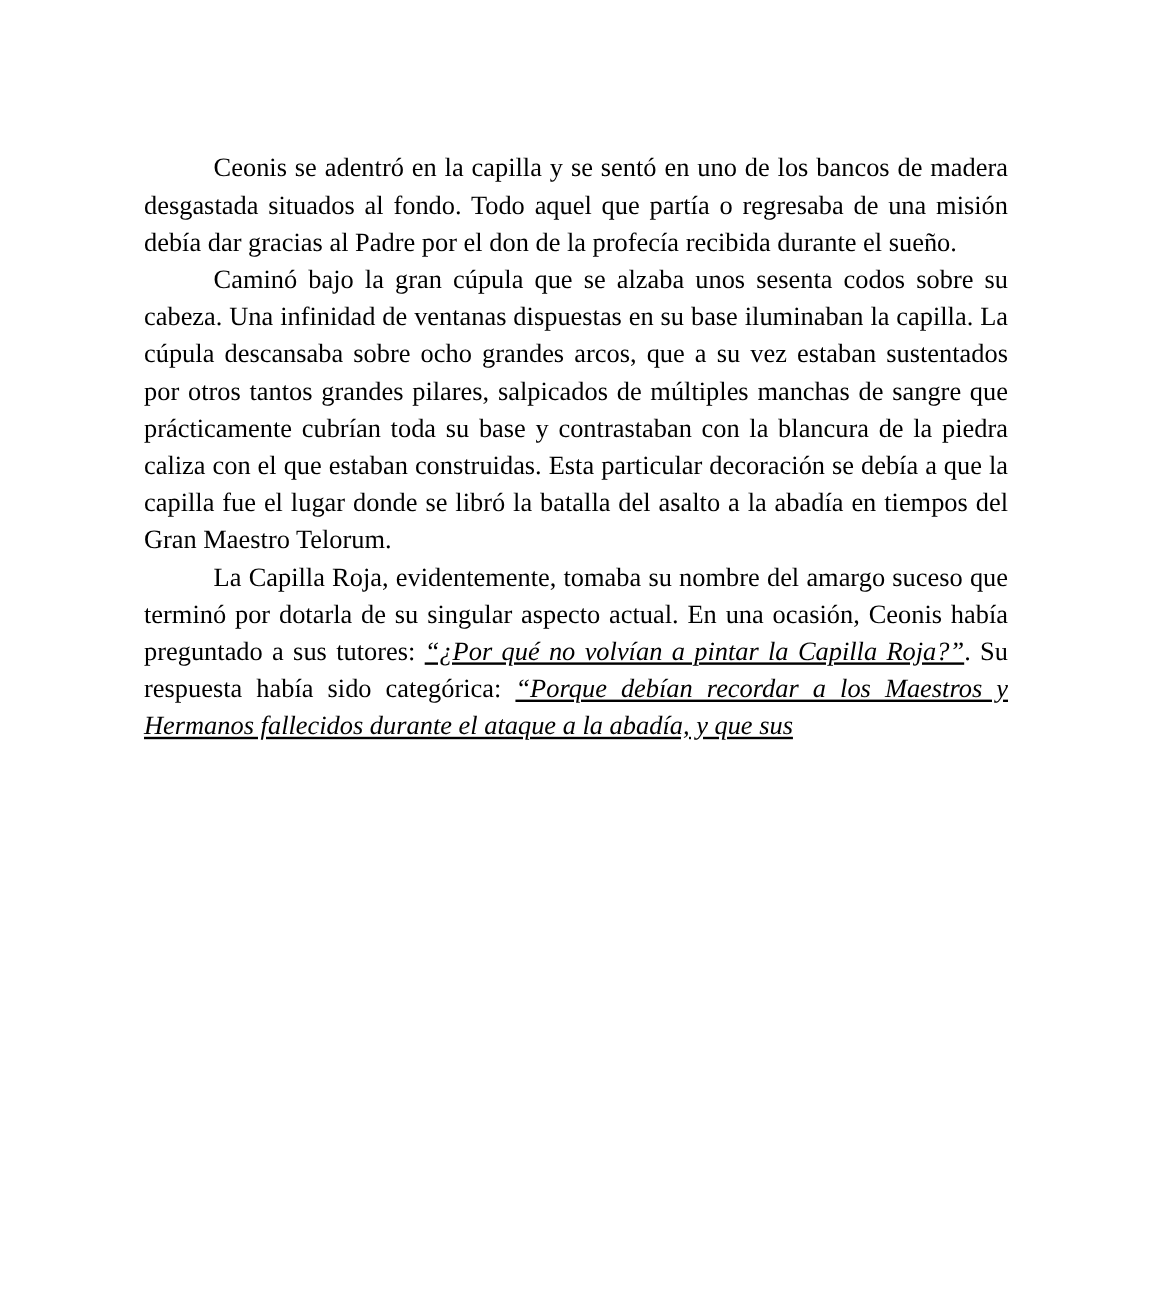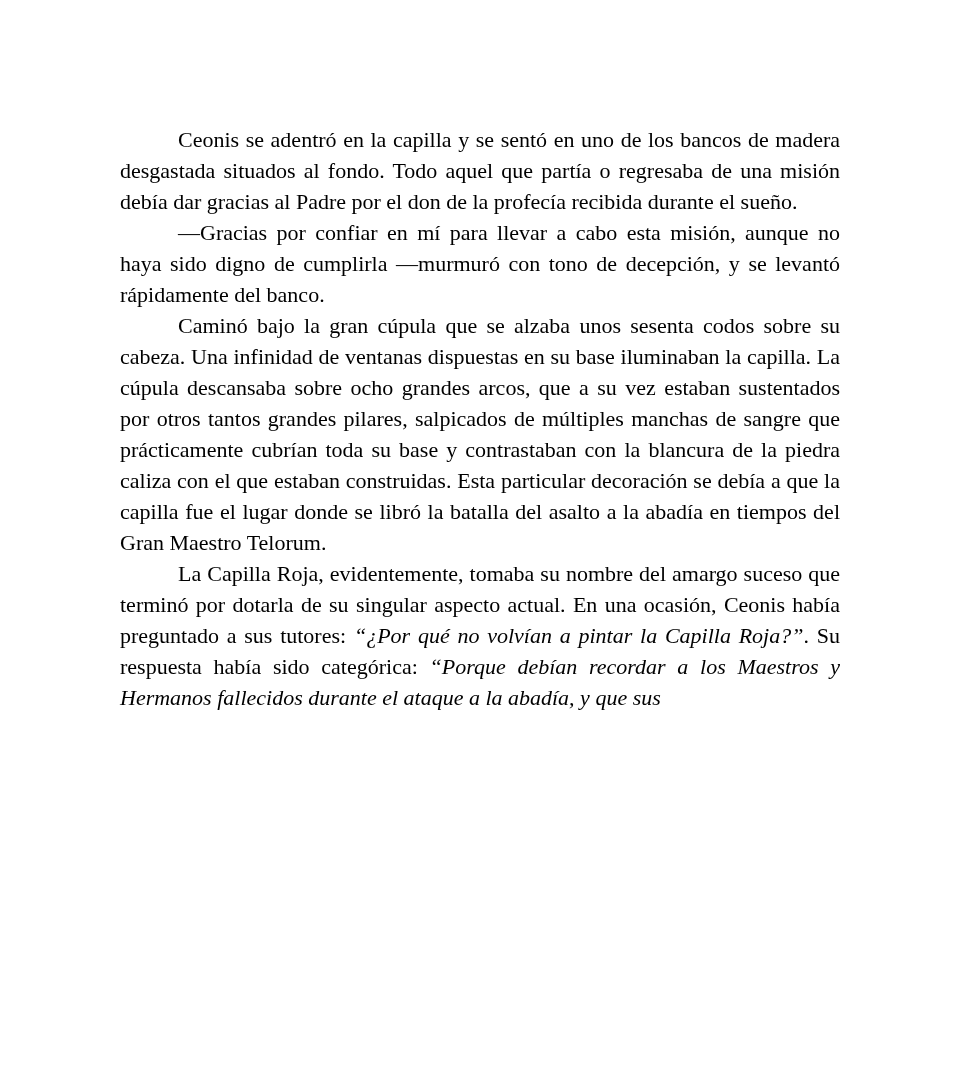--- a/index.html
+++ b/index.html
@@ -28,25 +28,25 @@
     hyphens: none;
     -webkit-hyphens: none;
   }
   .para {
     margin: 0;
     padding: 0;
     text-indent: 58px;
   }
   .seg-italic {
     font-style: italic;
+    text-decoration: underline;
   }
 </style>
 </head>
 <body>
 
 <div class="page">
   <div class="text-block" id="text-block" style="color: rgb(0, 0, 0);">
       <p class="para"><span>Ceonis se adentró en la capilla y se sentó en uno de los bancos de madera desgastada situados al fondo. Todo aquel que partía o regresaba de una misión debía dar gracias al Padre por el don de la profecía recibida durante el sueño.</span></p>
-      <p class="para"><span>—Gracias por confiar en mí para llevar a cabo esta misión, aunque no haya sido digno de cumplirla —murmuró con tono de decepción, y se levantó rápidamente del banco.</span></p>
       <p class="para"><span>Caminó bajo la gran cúpula que se alzaba unos sesenta codos sobre su cabeza. Una infinidad de ventanas dispuestas en su base iluminaban la capilla. La cúpula descansaba sobre ocho grandes arcos, que a su vez estaban sustentados por otros tantos grandes pilares, salpicados de múltiples manchas de sangre que prácticamente cubrían toda su base y contrastaban con la blancura de la piedra caliza con el que estaban construidas. Esta particular decoración se debía a que la capilla fue el lugar donde se libró la batalla del asalto a la abadía en tiempos del Gran Maestro Telorum.</span></p>
       <p class="para"><span>La Capilla Roja, evidentemente, tomaba su nombre del amargo suceso que terminó por dotarla de su singular aspecto actual. En una ocasión, Ceonis había preguntado a sus tutores: </span><span class="seg-italic">“¿Por qué no volvían a pintar la Capilla Roja?”</span><span>. Su respuesta había sido categórica: </span><span class="seg-italic">“Porque debían recordar a los Maestros y Hermanos fallecidos durante el ataque a la abadía, y que sus</span></p>
     </div>
 </div>
 
 </body></html>

